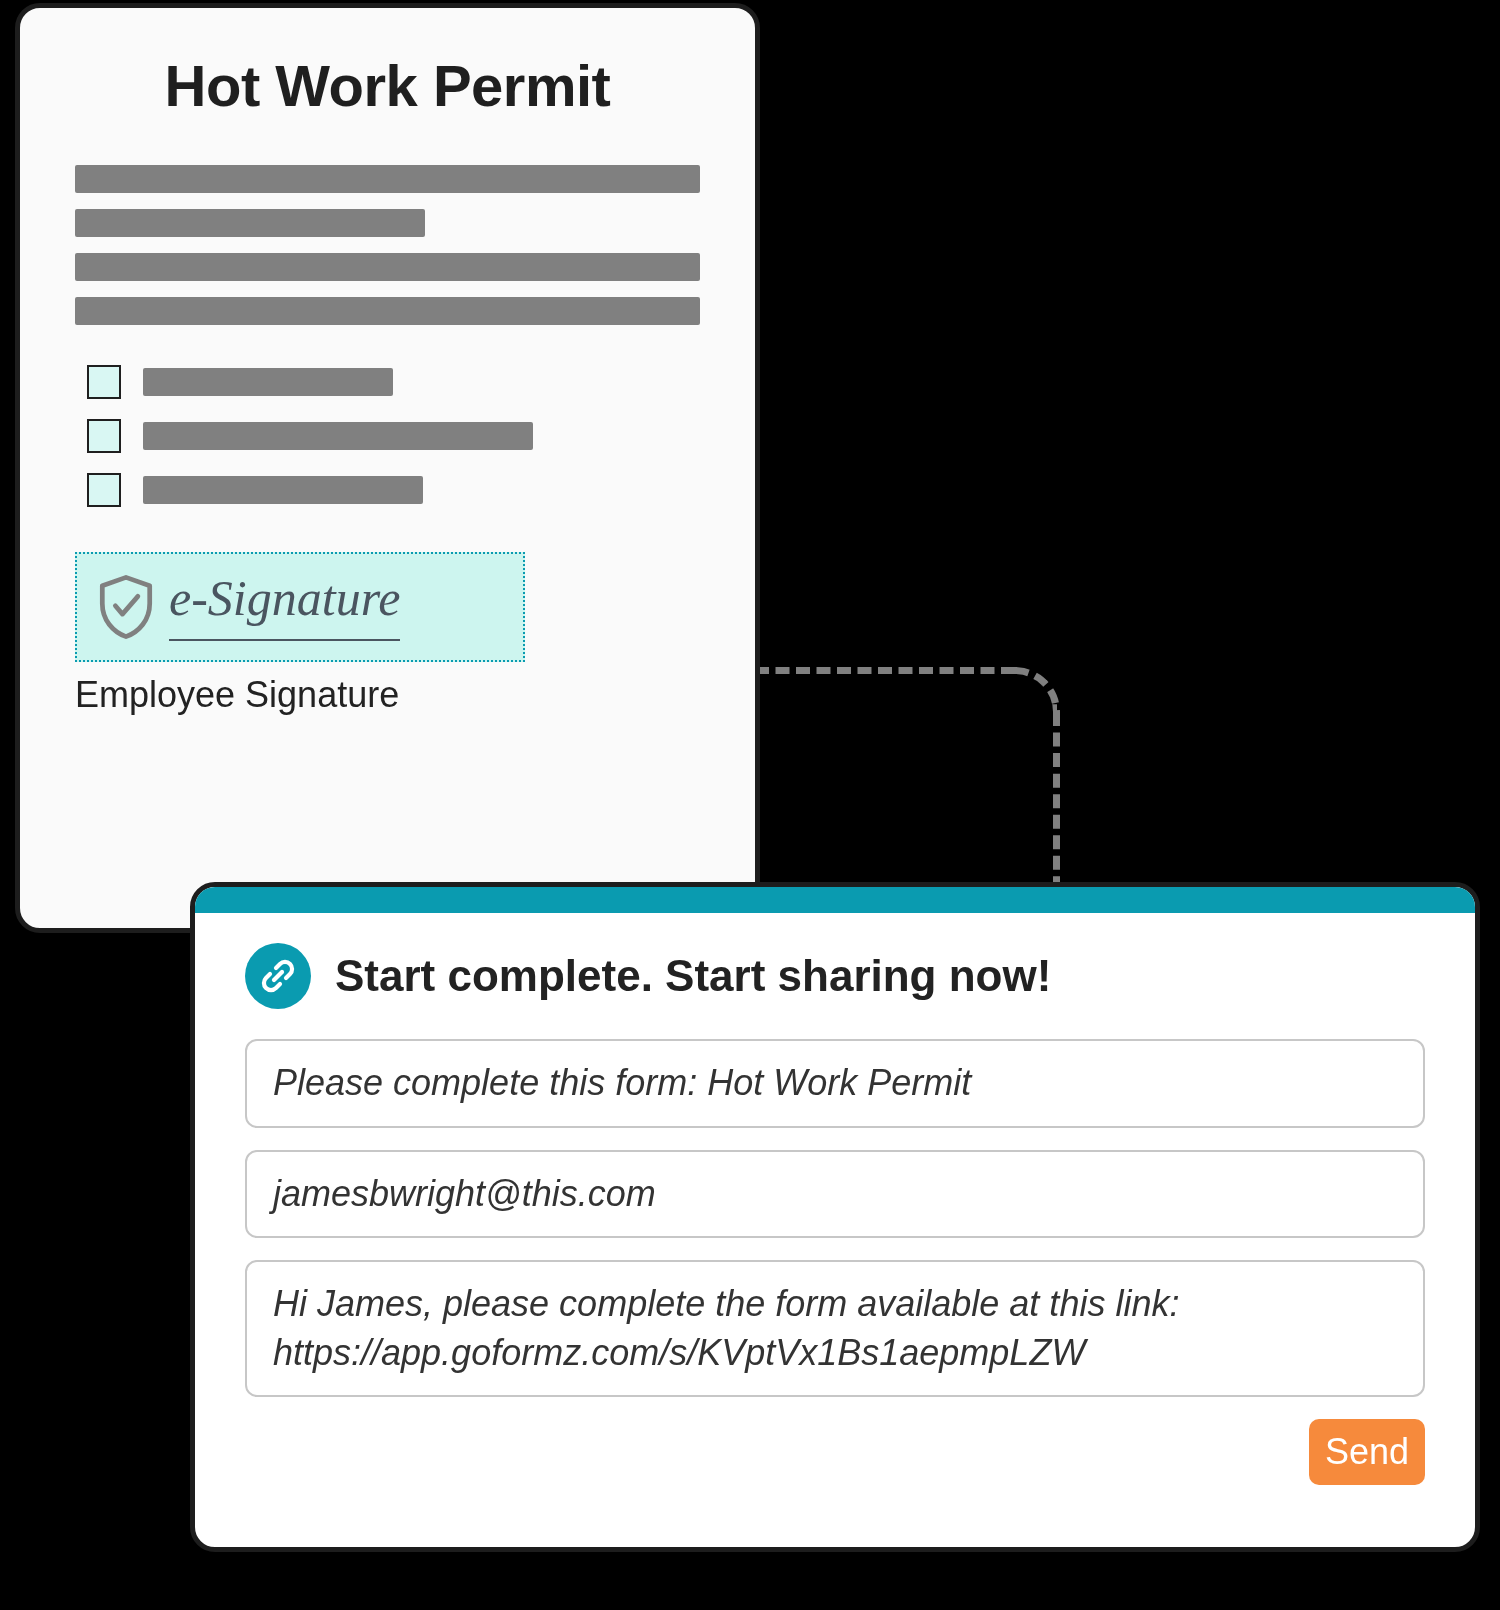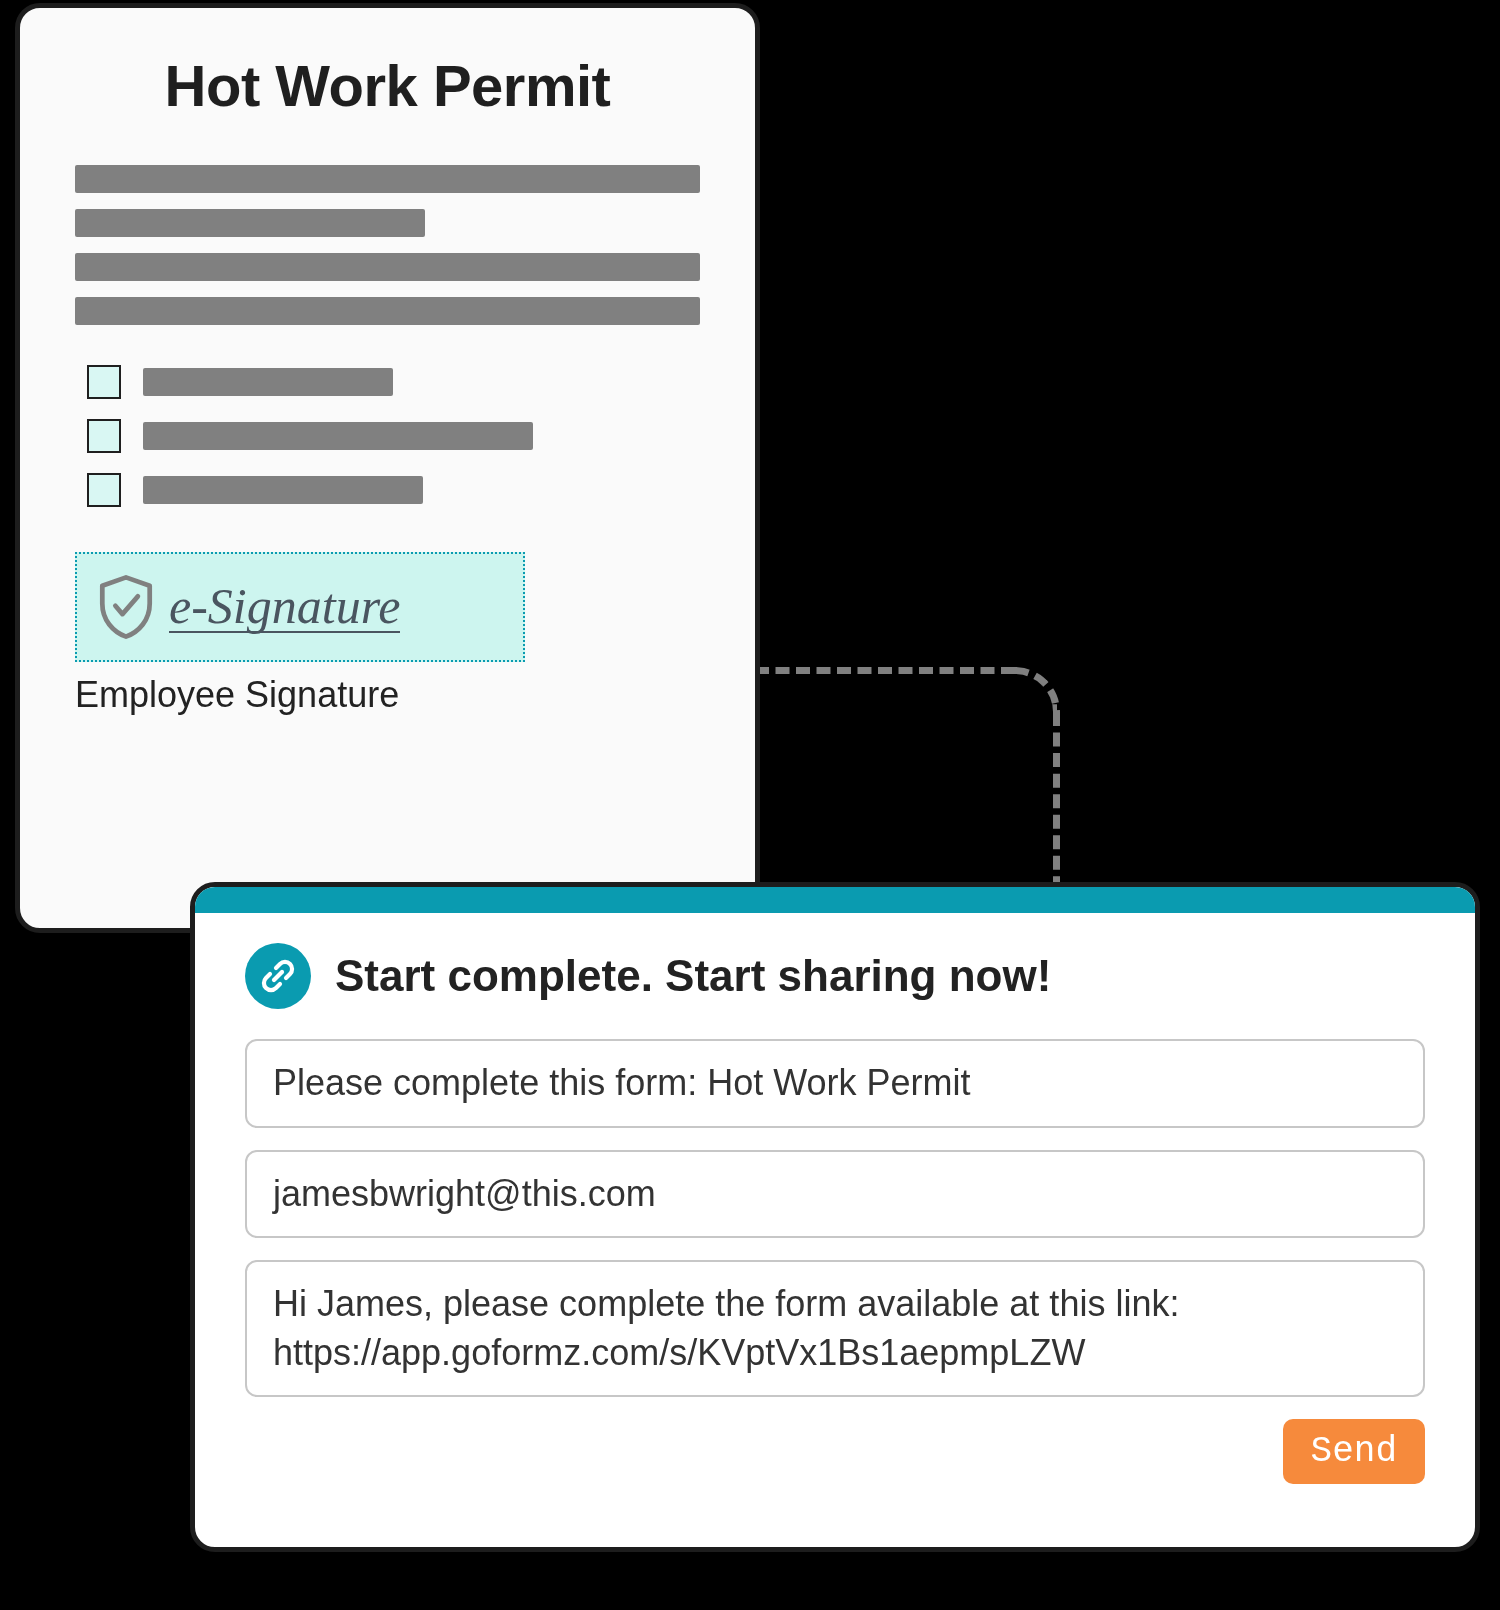--- a/index.html
+++ b/index.html
@@ -119,21 +119,21 @@
     width: 58px;
     height: 64px;
     margin-right: 14px;
   }
   .sig-text {
     font-family: "Brush Script MT", "Segoe Script", cursive;
     font-style: italic;
     font-size: 50px;
     color: #4a5560;
     border-bottom: 2px solid #4a5560;
-    padding-bottom: 0;
+    padding-bottom: 16px;
     line-height: 1;
   }
   .sig-label {
     font-size: 36px;
     color: #222;
   }
 
   
   .share-dialog {
     position: absolute;
@@ -179,39 +179,40 @@
     width: 100%;
     border: 2px solid #c7c7c7;
     border-radius: 12px;
     font-size: 36px;
     color: #333;
     padding: 18px 26px;
     margin-bottom: 22px;
     font-family: inherit;
     background: #fff;
     line-height: 1.35;
+    font-style: italic;
   }
   .msg-field {
     min-height: 130px;
   }
   .dialog-footer {
     display: flex;
     justify-content: flex-end;
     margin-top: 5px;
   }
   .send-btn {
     background: #f68a3c;
     color: #fff;
     font-size: 36px;
     font-weight: 500;
     border: none;
     border-radius: 10px;
-    padding: 12px 28px;
+    padding: 12px 16px;
     cursor: pointer;
-    font-family: Liberation Mono, monospace;
+    font-family: Liberation Sans, sans-serif;
   }
 </style>
 </head>
 <body>
 
 <div class="connector">
   <div class="connector-h"></div>
   <div class="connector-c"></div>
   <div class="connector-v"></div>
 </div>

